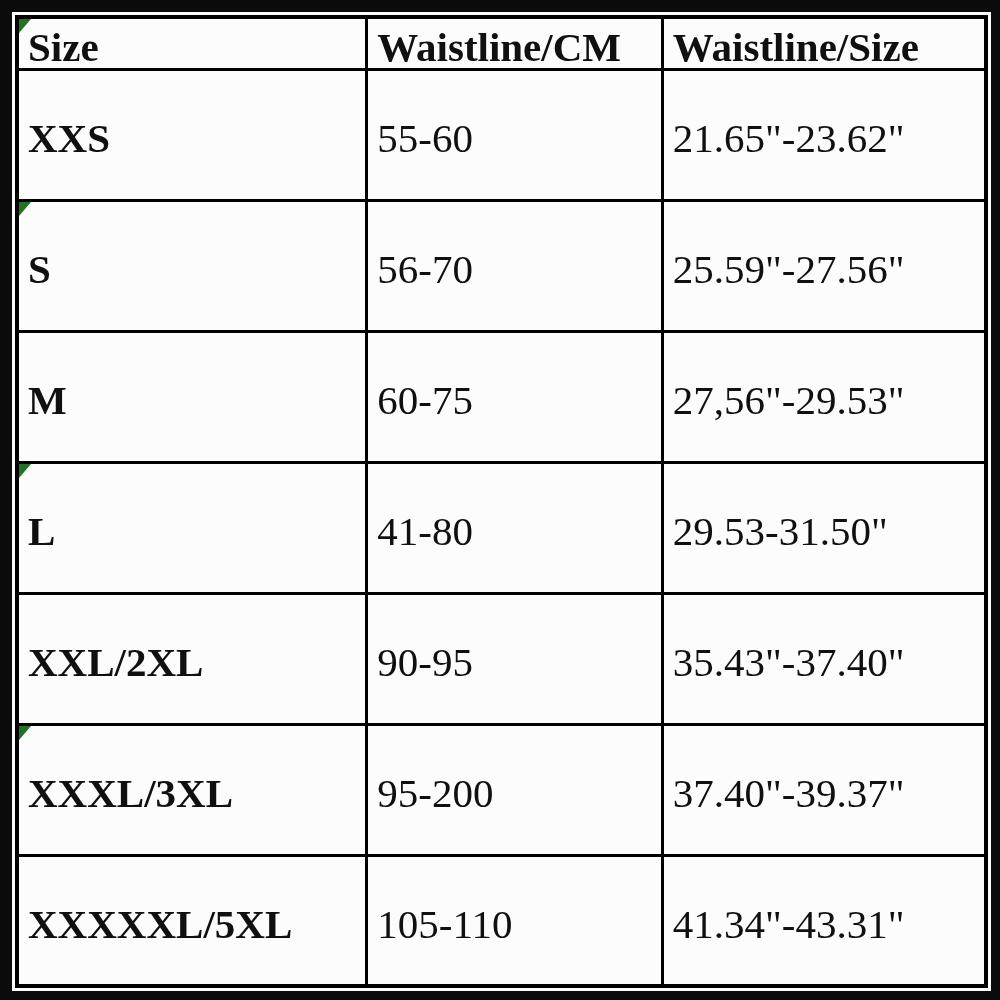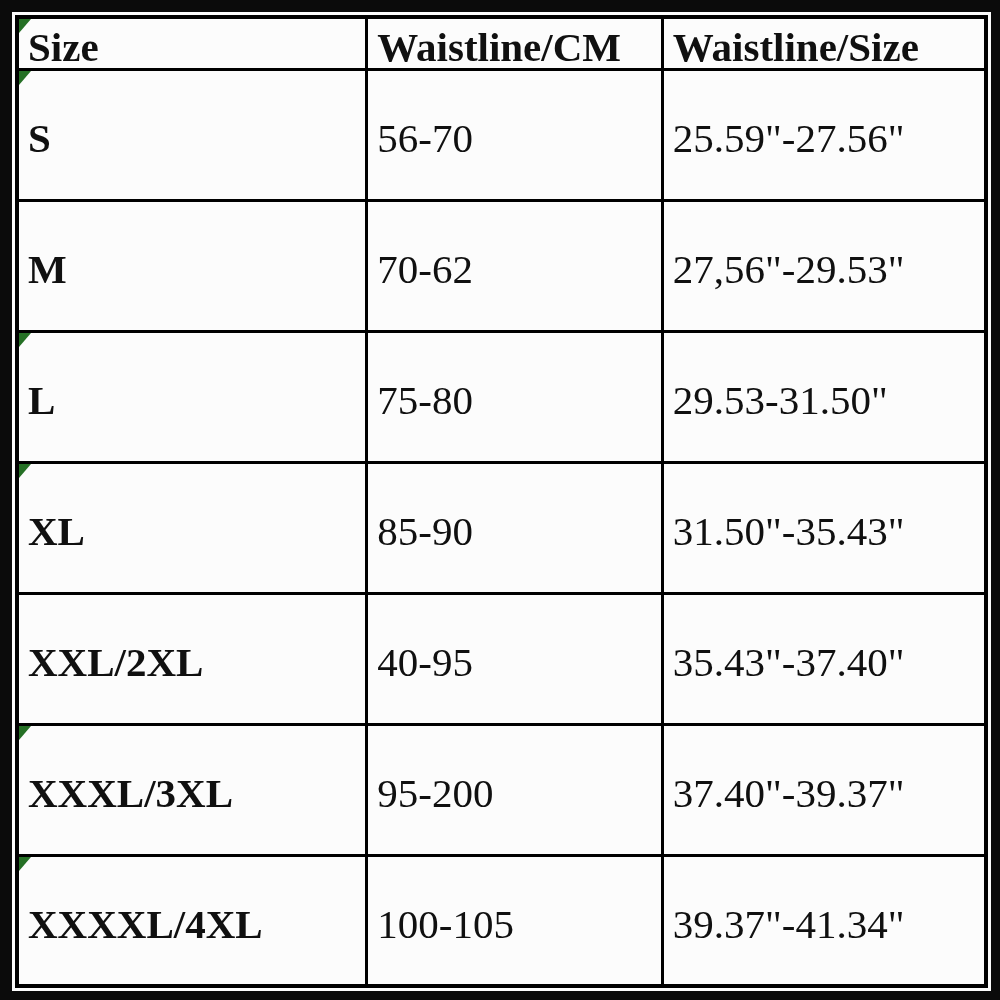--- a/index.html
+++ b/index.html
@@ -84,70 +84,70 @@
             <span>Waistline/CM</span>
           </th>
           <th>
             <span>Waistline/Size</span>
           </th>
         </tr>
       </thead>
       <tbody>
         <tr>
           <td class="c-size">
+            
+            <span>XXS</span>
+          </td>
+          <td class="c-val">55-60</td>
+          <td class="c-val">21.65"-23.62"</td>
+        </tr>
+        <tr>
+          <td class="c-size">
             <span class="marker"></span>
             <span>S</span>
           </td>
           <td class="c-val">56-70</td>
           <td class="c-val">25.59"-27.56"</td>
         </tr>
         <tr>
           <td class="c-size">
             
             <span>M</span>
           </td>
-          <td class="c-val">70-62</td>
+          <td class="c-val">60-75</td>
           <td class="c-val">27,56"-29.53"</td>
         </tr>
         <tr>
           <td class="c-size">
             <span class="marker"></span>
             <span>L</span>
           </td>
-          <td class="c-val">75-80</td>
+          <td class="c-val">41-80</td>
           <td class="c-val">29.53-31.50"</td>
-        </tr>
-        <tr>
-          <td class="c-size">
-            <span class="marker"></span>
-            <span>XL</span>
-          </td>
-          <td class="c-val">85-90</td>
-          <td class="c-val">31.50"-35.43"</td>
         </tr>
         <tr>
           <td class="c-size">
             
             <span>XXL/2XL</span>
           </td>
-          <td class="c-val">40-95</td>
+          <td class="c-val">90-95</td>
           <td class="c-val">35.43"-37.40"</td>
         </tr>
         <tr>
           <td class="c-size">
             <span class="marker"></span>
             <span>XXXL/3XL</span>
           </td>
           <td class="c-val">95-200</td>
           <td class="c-val">37.40"-39.37"</td>
         </tr>
         <tr>
           <td class="c-size">
-            <span class="marker"></span>
-            <span>XXXXL/4XL</span>
+            
+            <span>XXXXXL/5XL</span>
           </td>
-          <td class="c-val">100-105</td>
-          <td class="c-val">39.37"-41.34"</td>
+          <td class="c-val">105-110</td>
+          <td class="c-val">41.34"-43.31"</td>
         </tr>
       </tbody>
     </table>
   </div>
 </div>
 
 </body></html>

